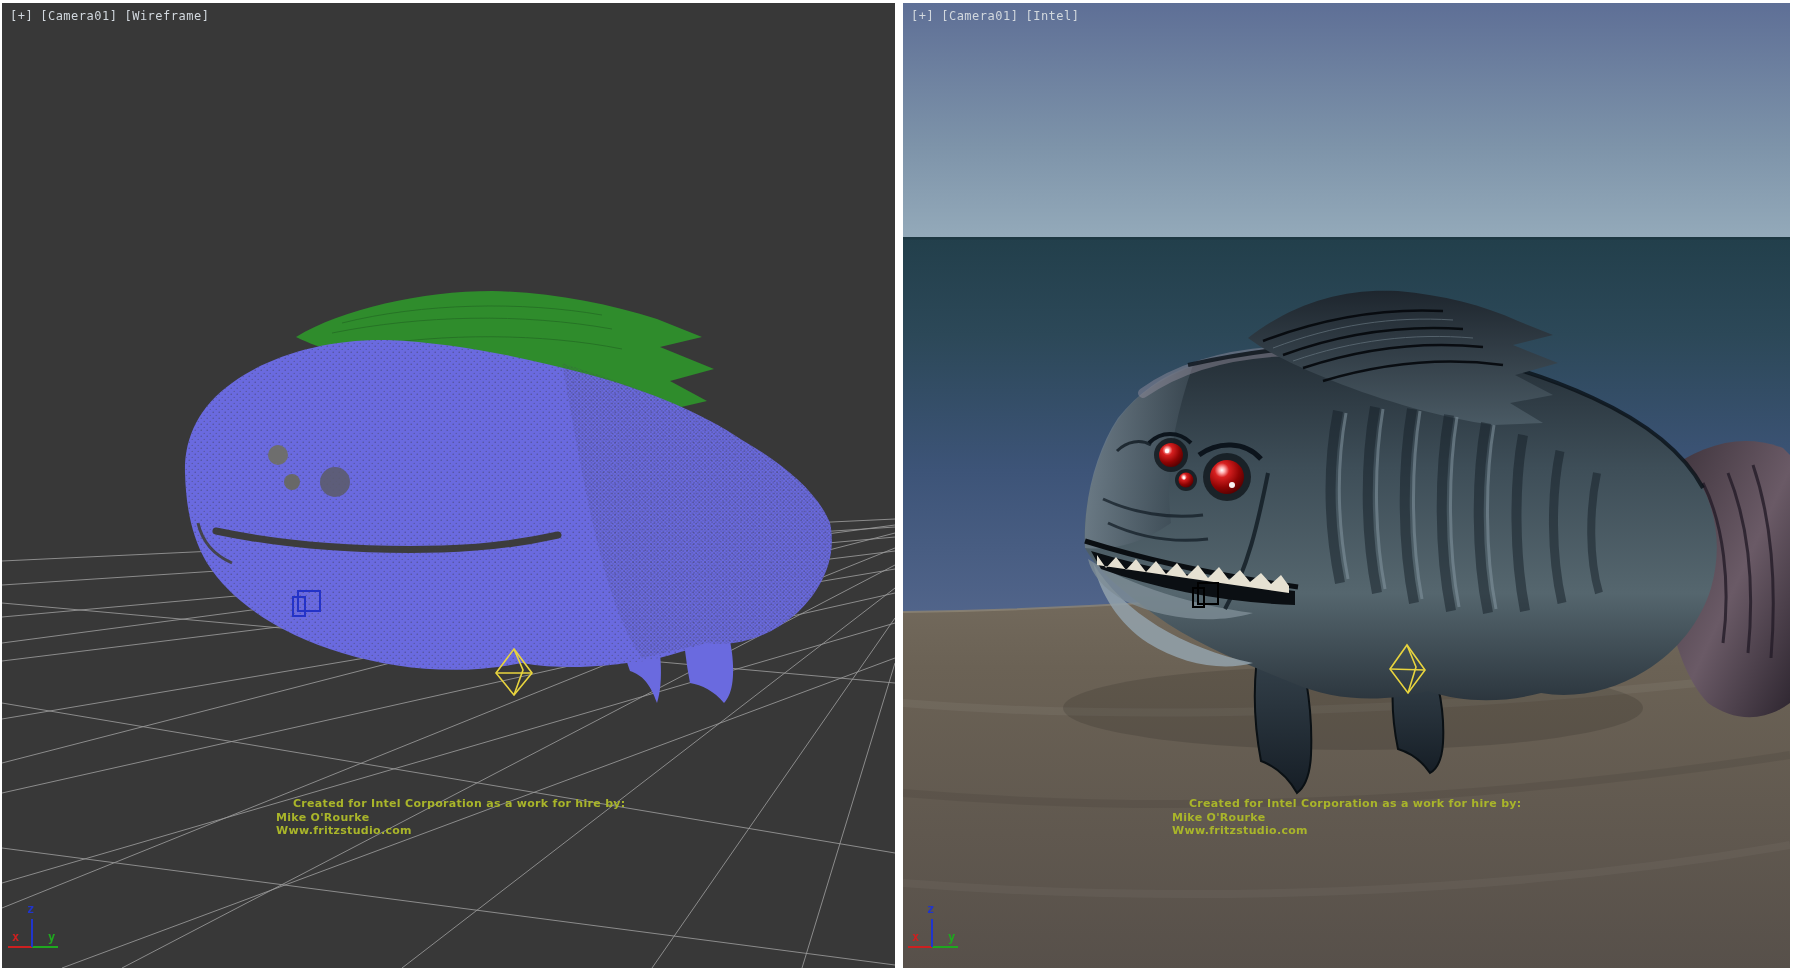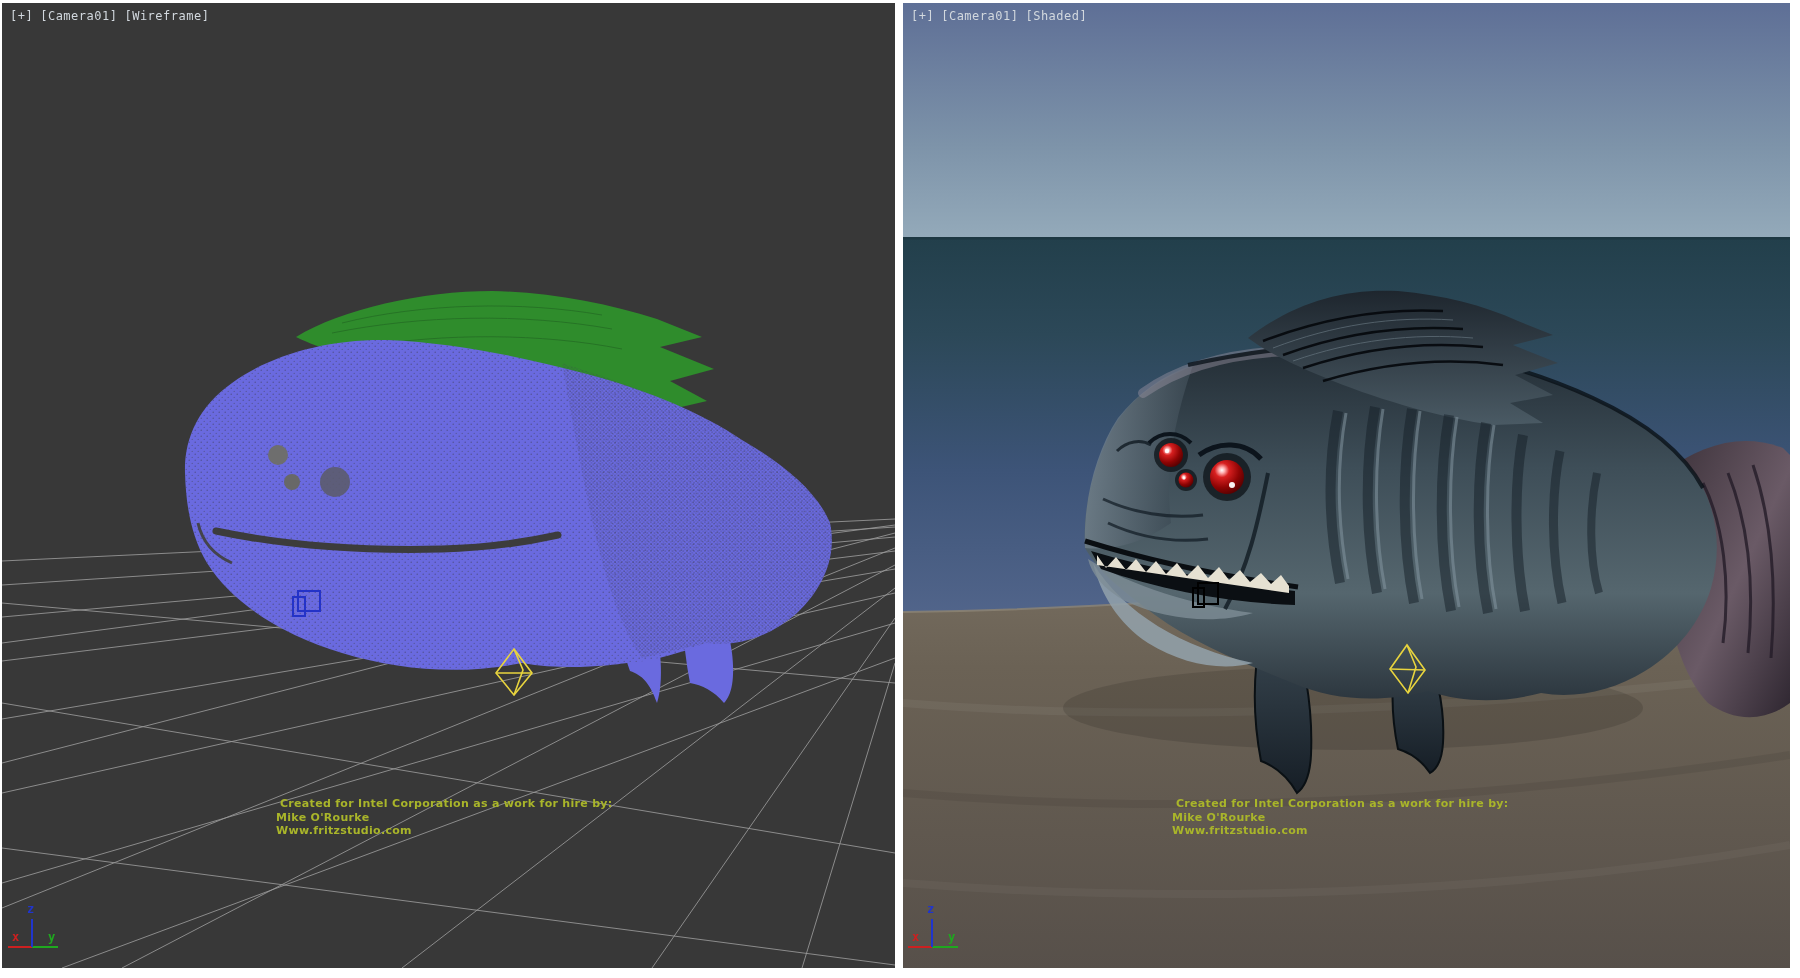--- a/index.html
+++ b/index.html
@@ -8,21 +8,21 @@
   .vp{position:absolute;overflow:hidden;}
   .vp svg{position:absolute;left:0;top:0;}
   #vp-left{left:2px;top:3px;width:893px;height:965px;background:#383838;}
   #vp-right{left:903px;top:3px;width:887px;height:965px;background:#5e6f96;}
   .vp-label{position:absolute;top:6px;left:8px;display:flex;gap:7px;
             font-family:"DejaVu Sans Mono",monospace;font-size:12px;
             color:#d2d8de;letter-spacing:.5px;z-index:30;cursor:default;}
   .wm{position:absolute;z-index:25;font-family:"DejaVu Sans",sans-serif;
       font-weight:bold;font-size:11px;line-height:13.5px;color:#a9b52a;
       white-space:nowrap;letter-spacing:.3px;}
-  .wm .l1{margin-left:4px;}
+  .wm .l1{margin-left:17px;}
 </style>
 </head>
 <body>
 
 <div id="stage">
 
   <div id="vp-left" class="vp">
 
     <div class="vp-label">
       <span>[+]</span>
@@ -115,21 +115,21 @@
       <div>Mike O'Rourke</div>
       <div>Www.fritzstudio.com</div>
     </div>
   </div>
 
   <div id="vp-right" class="vp">
 
     <div class="vp-label">
       <span>[+]</span>
       <span>[Camera01]</span>
-      <span>[Shaded]</span>
+      <span>[Intel]</span>
     </div>
 
     <svg width="887" height="965" viewBox="0 0 887 965">
       <defs>
         <linearGradient id="skyG" x1="0" y1="0" x2="0" y2="1">
           <stop offset="0" stop-color="#5e6f96"></stop>
           <stop offset="0.6" stop-color="#7d93a9"></stop>
           <stop offset="1" stop-color="#94aaba"></stop>
         </linearGradient>
         <linearGradient id="seaG" x1="0" y1="0" x2="0" y2="1">

